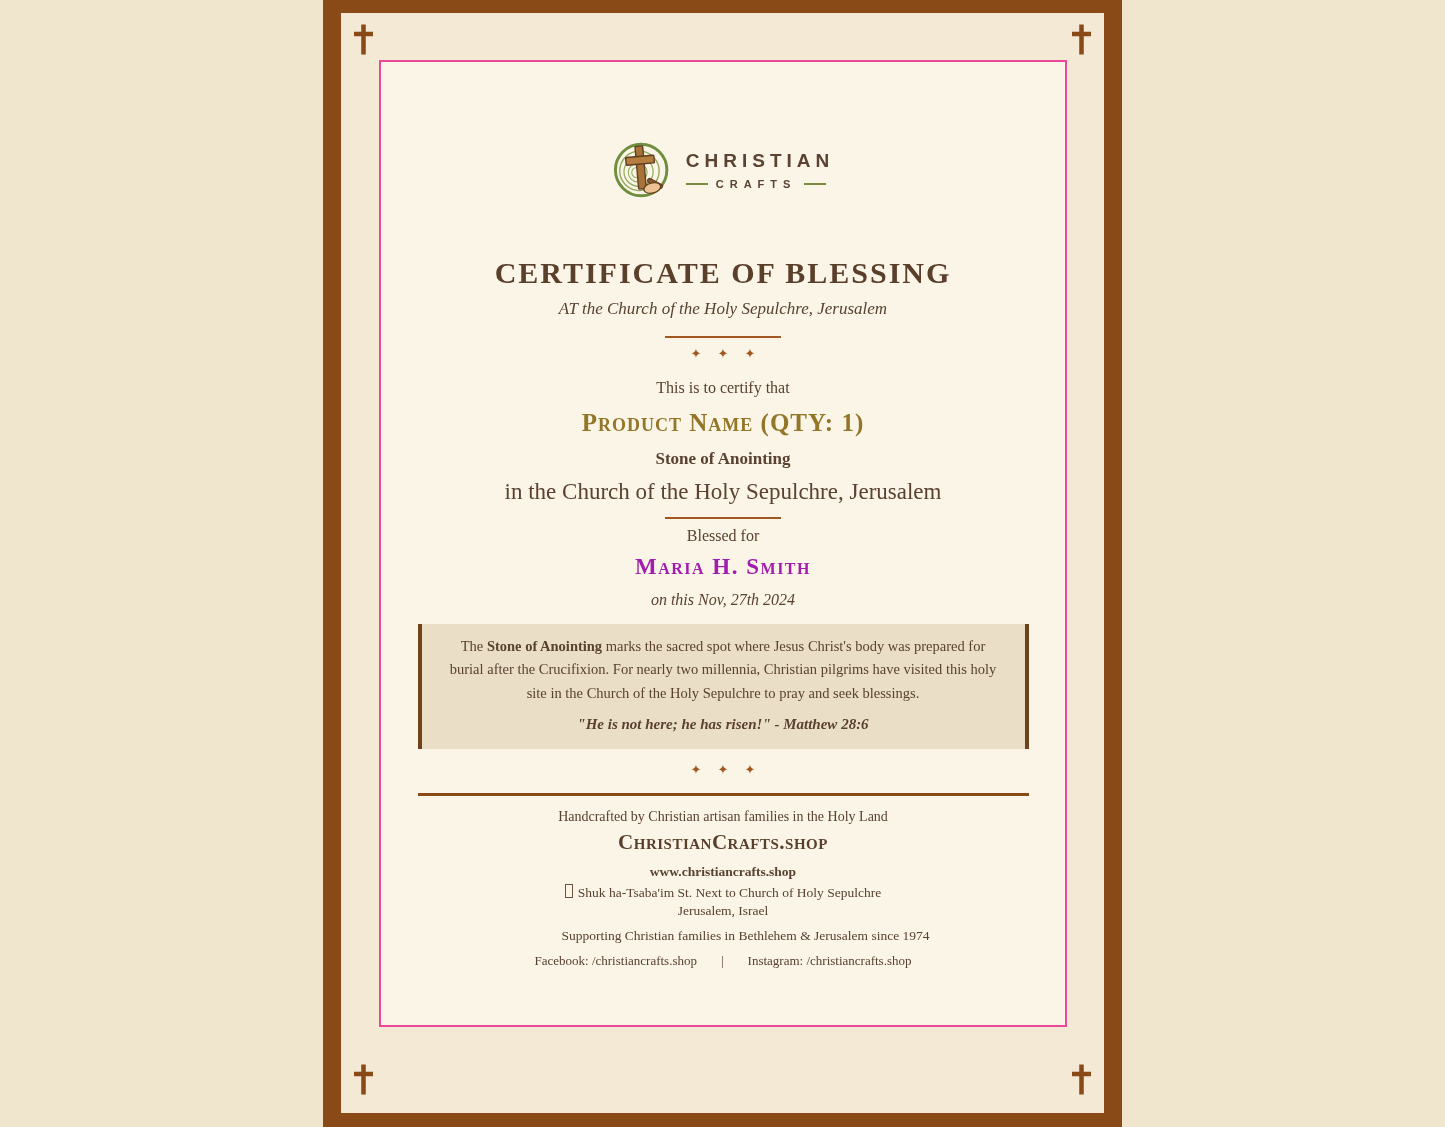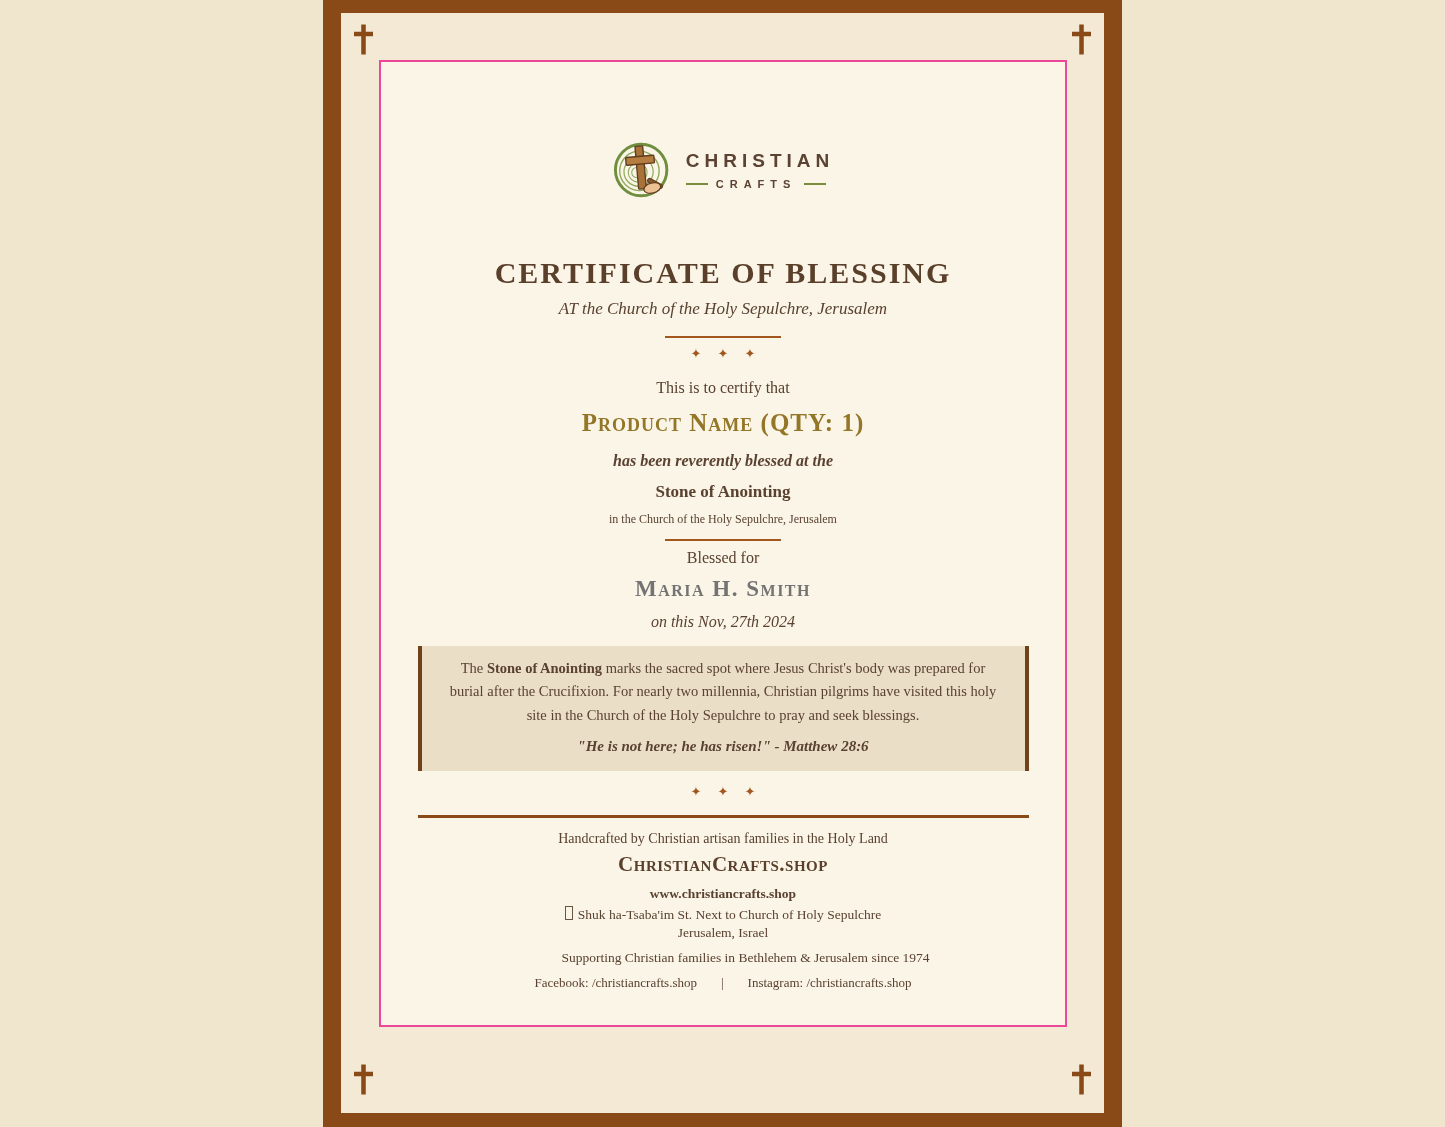--- a/index.html
+++ b/index.html
@@ -60,26 +60,26 @@
     margin-top: 8px; color: #a2571e; font-size: 13px;
     word-spacing: 12px; font-family: "DejaVu Sans", sans-serif; line-height: 1.2;
   }
   .certify { margin-top: 17px; font-size: 16px; text-align: center; }
   .product {
     margin-top: 12px; font-size: 25px; font-weight: 700;
     font-variant: small-caps; letter-spacing: 1px; color: #937627;
   }
   .blessed { margin-top: 15px; font-size: 16px; font-weight: 700; font-style: italic; }
   .stone { margin-top: 12px; font-size: 17px; font-weight: 700; }
-  .church { margin-top: 10px; font-size: 12px; }
+  .church { margin-top: 10px; font-size: 23px; }
   .rule2 { margin-top: 12px; }
   .bfor { margin-top: 8px; font-size: 16px; }
   .name {
     margin-top: 9px; font-size: 23px; font-weight: 700;
-    font-variant: small-caps; letter-spacing: 1.5px; color: #737373;
+    font-variant: small-caps; letter-spacing: 1.5px; color: #a21caf;
   }
   .date { margin-top: 11px; font-style: italic; font-size: 16px; }
 
   .infobox {
     margin: 15px auto 0; width: 611px; box-sizing: border-box;
     background: #eadec7;
     border-left: 4px solid #6f421c; border-right: 4px solid #6f421c;
     padding: 11px 24px 13px;
     font-size: 14.5px;
   }
@@ -158,21 +158,20 @@
         </span>
       </div>
 
       <h1 class="title">CERTIFICATE OF BLESSING</h1>
       <div class="subtitle">AT the Church of the Holy Sepulchre, Jerusalem</div>
       <div class="rule-sm"></div>
       <div class="diamonds">✦ ✦ ✦</div>
 
       <div class="certify">This is to certify that</div>
       <div class="product">Product Name (QTY: 1)</div>
-      <div class="blessed">has been reverently blessed at the</div>
       <div class="stone">Stone of Anointing</div>
       <div class="church">in the Church of the Holy Sepulchre, Jerusalem</div>
       <div class="rule-sm rule2"></div>
       <div class="bfor">Blessed for</div>
       <div class="name">Maria H. Smith</div>
       <div class="date">on this Nov, 27th 2024</div>
 
       <div class="infobox">
         <p><span>The </span><strong>Stone of Anointing</strong><span> marks the sacred spot where Jesus Christ's body was prepared for burial after the Crucifixion. For nearly two millennia, Christian pilgrims have visited this holy site in the Church of the Holy Sepulchre to pray and seek blessings.</span></p>
         <p class="verse">"He is not here; he has risen!" - Matthew 28:6</p>

